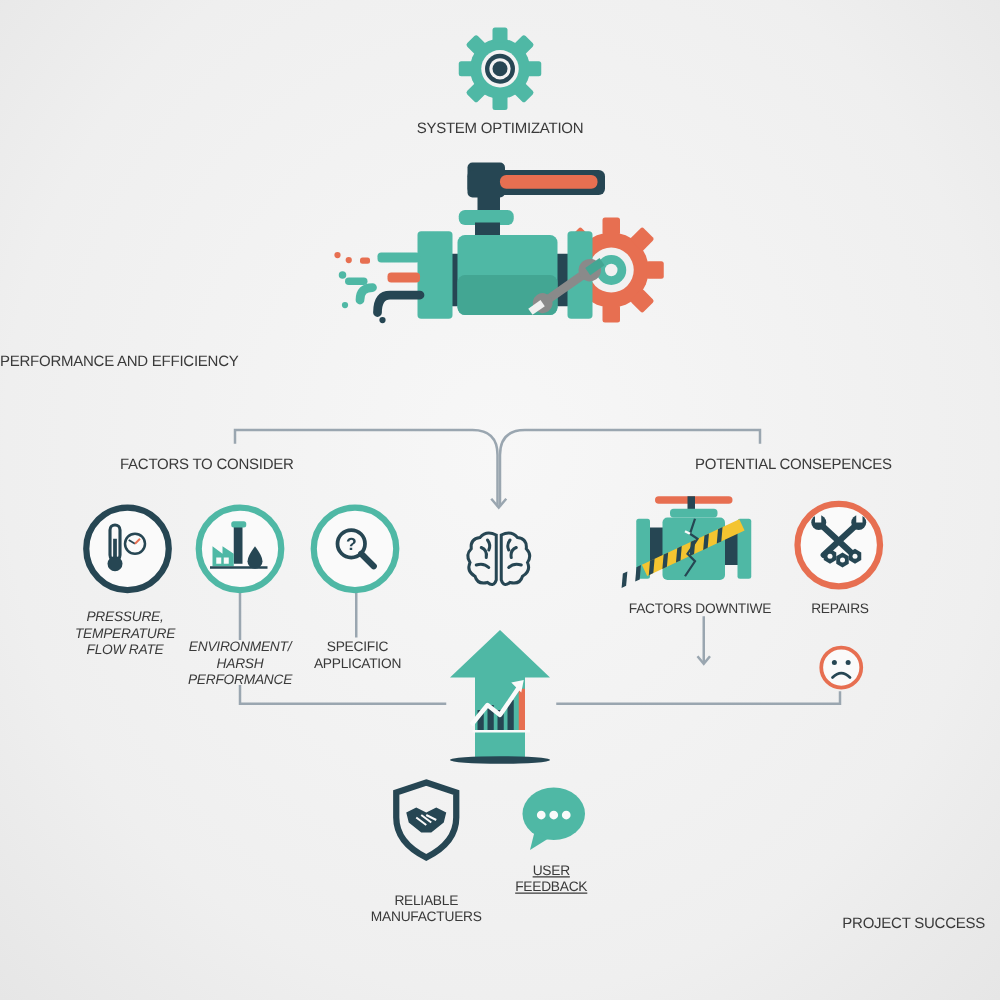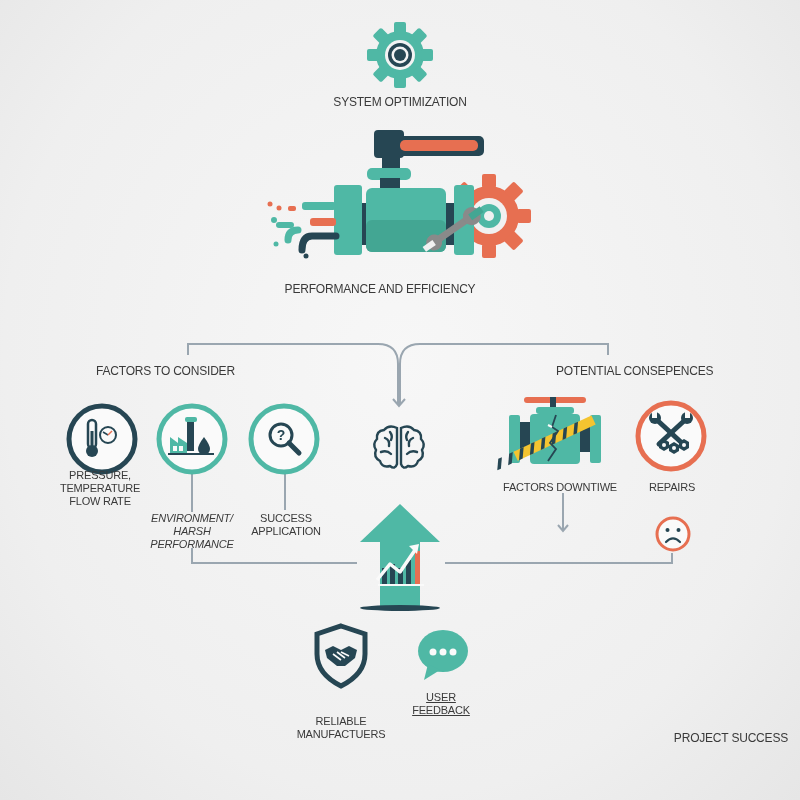--- a/index.html
+++ b/index.html
@@ -104,34 +104,34 @@
   <circle cx="44" cy="128" r="2.5" fill="#264653"></circle>
 
   <g transform="translate(200 95) rotate(-35)" fill="#8a8a8a">
     <rect x="-32" y="-3.5" width="40" height="7" rx="2"></rect>
     <circle cx="-34" cy="0" r="8"></circle>
     <rect x="-46" y="-3" width="12" height="6" fill="#f1f1f1"></rect>
     <circle cx="12" cy="0" r="9"></circle>
     <rect x="10" y="-3.5" width="14" height="7" fill="#43a693"></rect>
   </g>
 </svg>
-<div class="hdr" style="left:0;width:760px;text-align:center;top:282px;">PERFORMANCE AND EFFICIENCY</div>
+<div class="hdr" style="left:0;width:760px;text-align:left;top:282px;">PERFORMANCE AND EFFICIENCY</div>
 
 <div class="hdr" style="left:96px;top:364px;">FACTORS TO CONSIDER</div>
 
 <svg width="76" height="76" style="left:64px;top:401px;" viewBox="0 0 76 76">
   <circle cx="38" cy="38" r="33" fill="#fafafa" stroke="#264653" stroke-width="5"></circle>
   <rect x="24" y="19" width="8" height="28" rx="4" fill="none" stroke="#264653" stroke-width="2.5"></rect>
   <circle cx="28" cy="50" r="6" fill="#264653"></circle>
   <line x1="28" y1="30" x2="28" y2="46" stroke="#264653" stroke-width="3"></line>
   <circle cx="44" cy="34" r="8" fill="none" stroke="#264653" stroke-width="2"></circle>
   <line x1="44" y1="34" x2="39" y2="31" stroke="#264653" stroke-width="1.5"></line>
   <line x1="44" y1="34" x2="48" y2="30" stroke="#e76f51" stroke-width="1.5"></line>
 </svg>
-<div class="lbl" style="left:50px;width:100px;top:469px;">
+<div class="lbl" style="left:50px;width:100px;top:488px;font-style:italic;">
   <div>PRESSURE,</div>
   <div>TEMPERATURE</div>
   <div>FLOW RATE</div>
 </div>
 
 <svg width="76" height="76" style="left:154px;top:401px;" viewBox="0 0 76 76">
   <circle cx="38" cy="38" r="33" fill="#fafafa" stroke="#4fb8a5" stroke-width="5"></circle>
   <rect x="33" y="20" width="7" height="30" fill="#264653"></rect>
   <rect x="31" y="16" width="12" height="5" rx="2" fill="#4fb8a5"></rect>
   <path d="M16 52 V36 L24 42 V36 L33 42 V52 Z" fill="#4fb8a5"></path>
@@ -146,21 +146,21 @@
   <div>PERFORMANCE</div>
 </div>
 
 <svg width="76" height="76" style="left:246px;top:401px;" viewBox="0 0 76 76">
   <circle cx="38" cy="38" r="33" fill="#fafafa" stroke="#4fb8a5" stroke-width="5"></circle>
   <circle cx="35" cy="34" r="11" fill="none" stroke="#264653" stroke-width="3"></circle>
   <line x1="43" y1="42" x2="53" y2="52" stroke="#264653" stroke-width="5" stroke-linecap="round"></line>
   <text x="35" y="39" font-size="14" font-weight="bold" text-anchor="middle" fill="#264653" font-family="Liberation Sans, sans-serif">?</text>
 </svg>
 <div class="lbl" style="left:236px;width:100px;top:512px;">
-  <div>SUCCESS</div>
+  <div>SPECIFIC</div>
   <div>APPLICATION</div>
 </div>
 
 <svg width="56" height="50" style="left:371px;top:422px;" viewBox="0 0 56 50">
   <g fill="none" stroke="#264653" stroke-width="2.4" stroke-linecap="round">
     <path d="M26 6 Q18 2 13 8 Q5 9 6 17 Q1 22 5 28 Q2 35 9 39 Q11 46 19 44 Q24 48 26 42 Z"></path>
     <path d="M30 6 Q38 2 43 8 Q51 9 50 17 Q55 22 51 28 Q54 35 47 39 Q45 46 37 44 Q32 48 30 42 Z"></path>
     <path d="M14 16 Q19 18 18 24 M10 30 Q16 28 20 32 M19 10 Q22 14 20 18"></path>
     <path d="M42 16 Q37 18 38 24 M46 30 Q40 28 36 32 M37 10 Q34 14 36 18"></path>
   </g>

